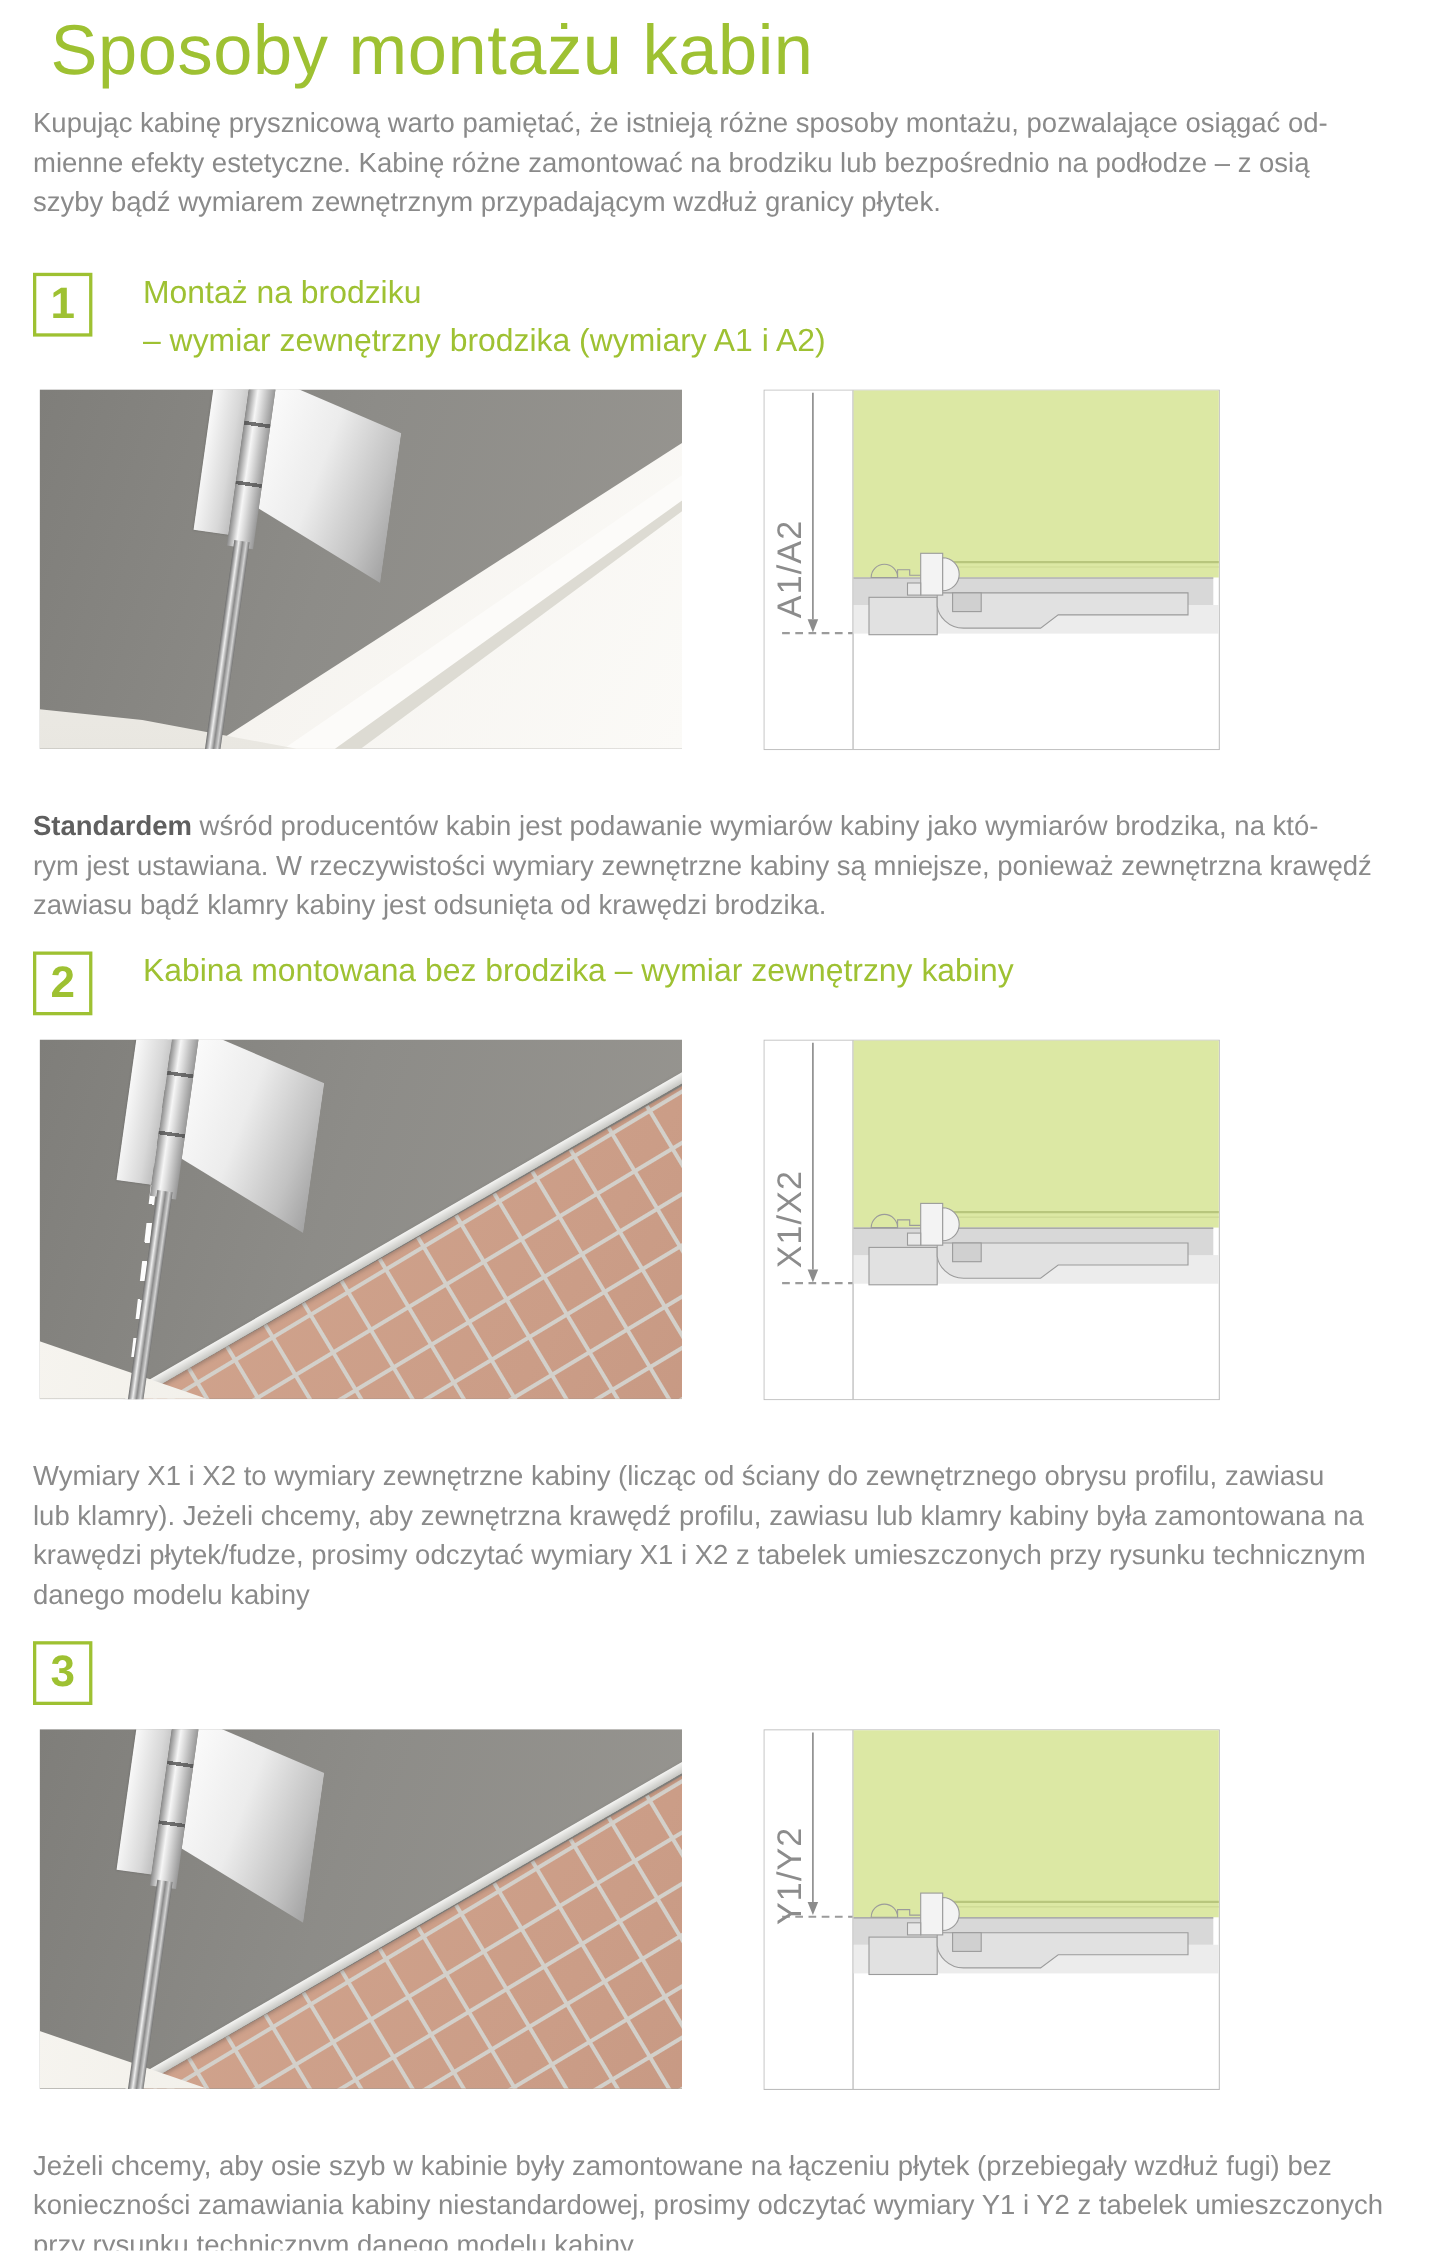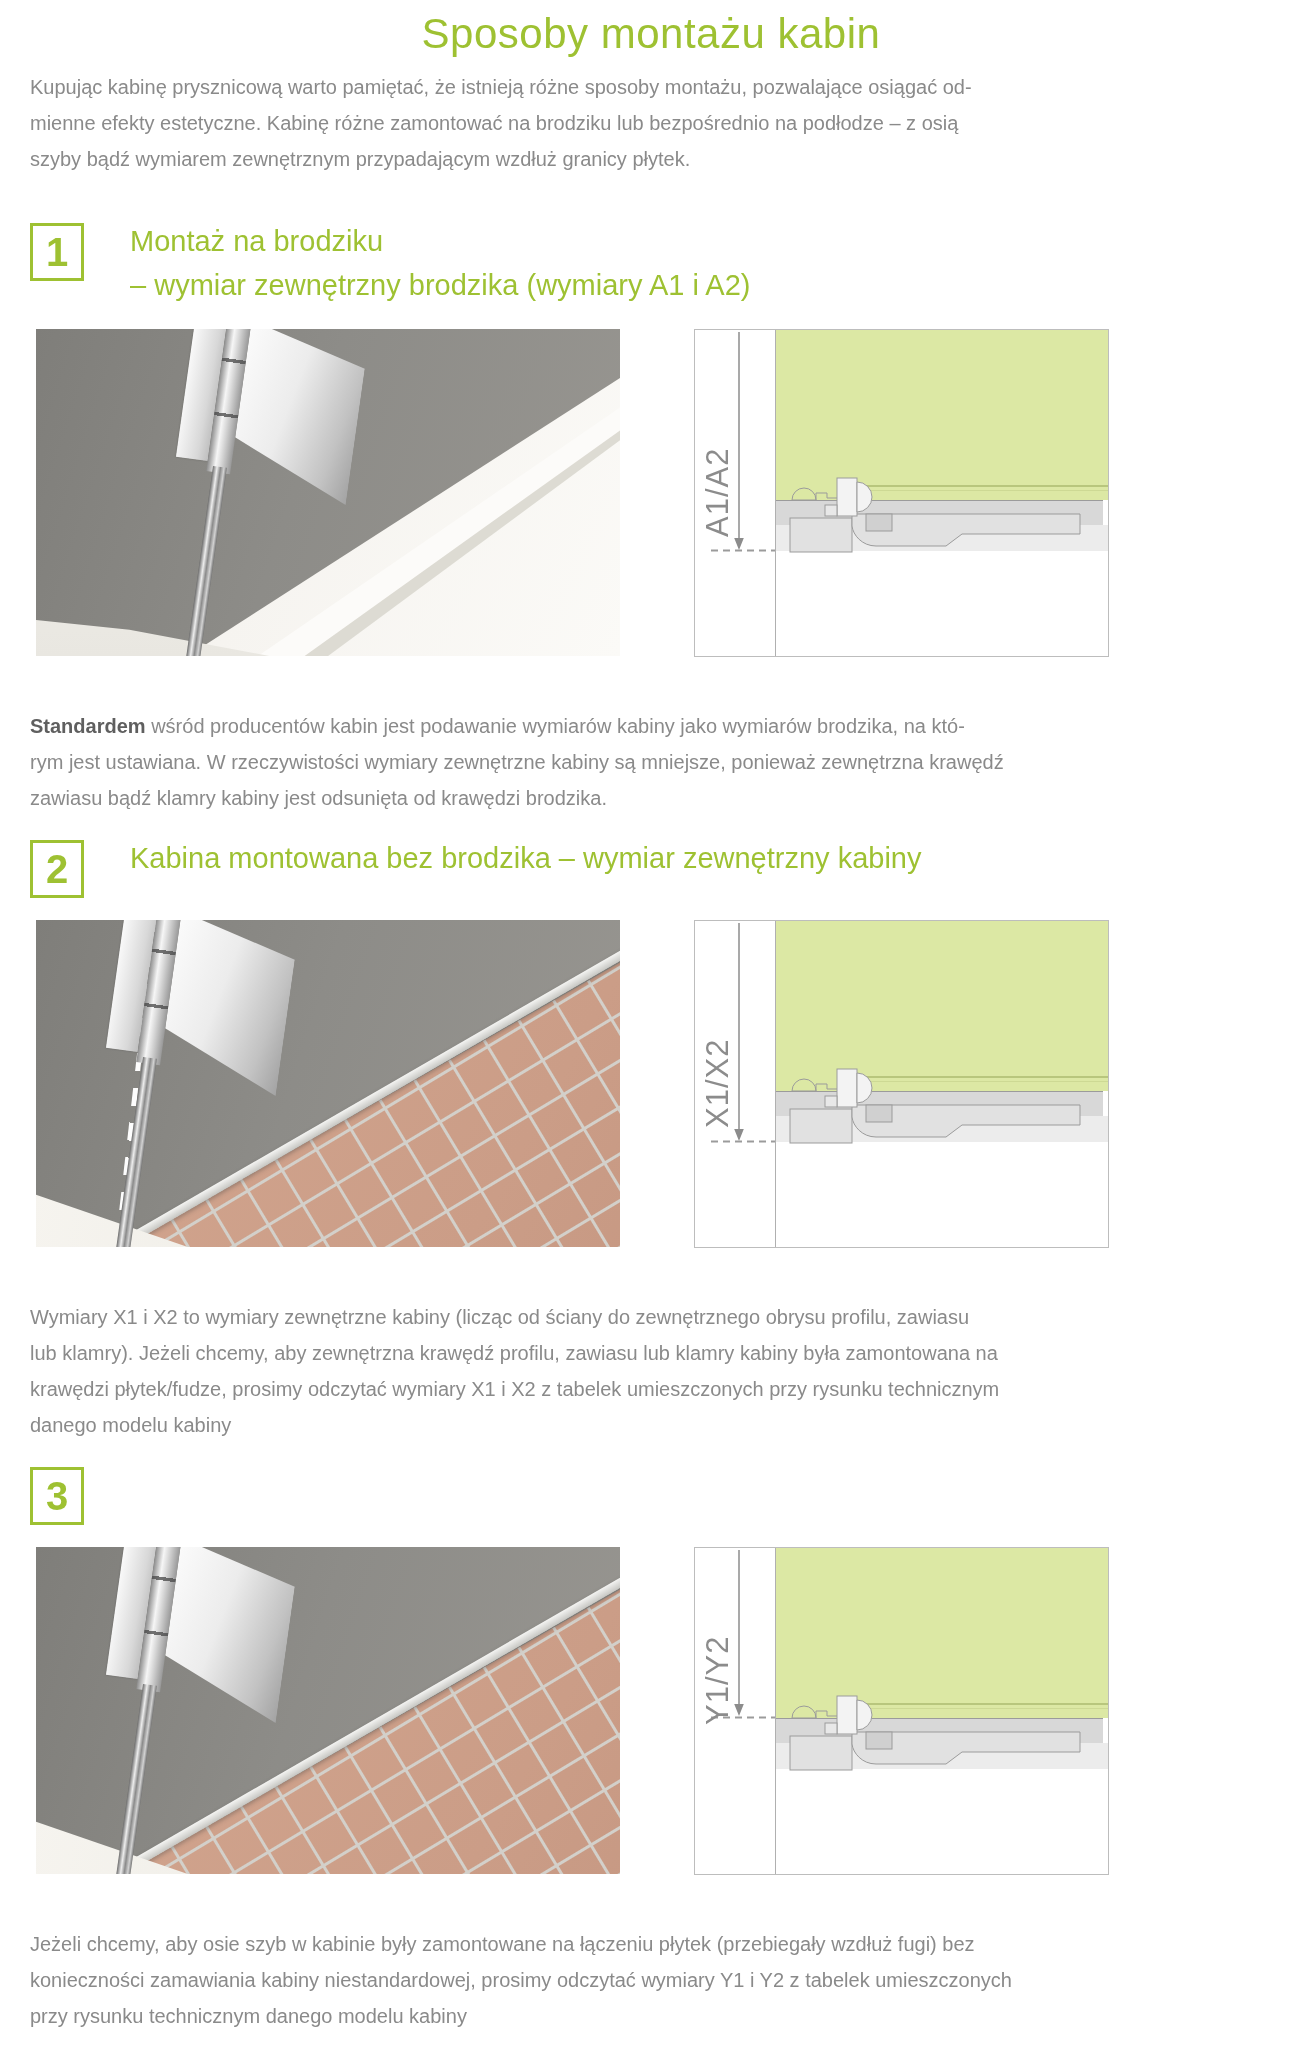--- a/index.html
+++ b/index.html
@@ -12,24 +12,24 @@
   *{box-sizing:border-box;}
   html,body{margin:0;padding:0;}
   body{
     width:1302px;height:2046px;overflow:hidden;background:#fff;
     font-family:"Liberation Sans", sans-serif;
   }
   .page{width:1302px;height:2046px;padding:0 30px;position:relative;}
 
   
   h1.page-title{
-    margin:10px 0 0 0;font-size:42px;line-height:1.12;font-weight:400;
-    color:var(--accent-green);letter-spacing:.5px;text-align:center;
-  }
-  .para{margin:0;color:var(--body-text-gray);font-size:20px;}
+    margin:10px 0 0 16px;font-size:64px;line-height:1.12;font-weight:400;
+    color:var(--accent-green);letter-spacing:.5px;
+  }
+  .para{margin:0;color:var(--body-text-gray);font-size:25px;}
   .para .line{display:block;line-height:36px;white-space:nowrap;}
   .para .lead{font-weight:700;color:#5f5f5f;}
   .intro{margin-top:12px;}
   .para-block{margin-top:51px;}
 
   
   .section-head{display:flex;align-items:flex-start;margin-top:42px;}
   .section-head.tight{margin-top:20px;}
   .num-box{
     flex:none;width:54px;height:58px;border:3px solid var(--accent-green);

